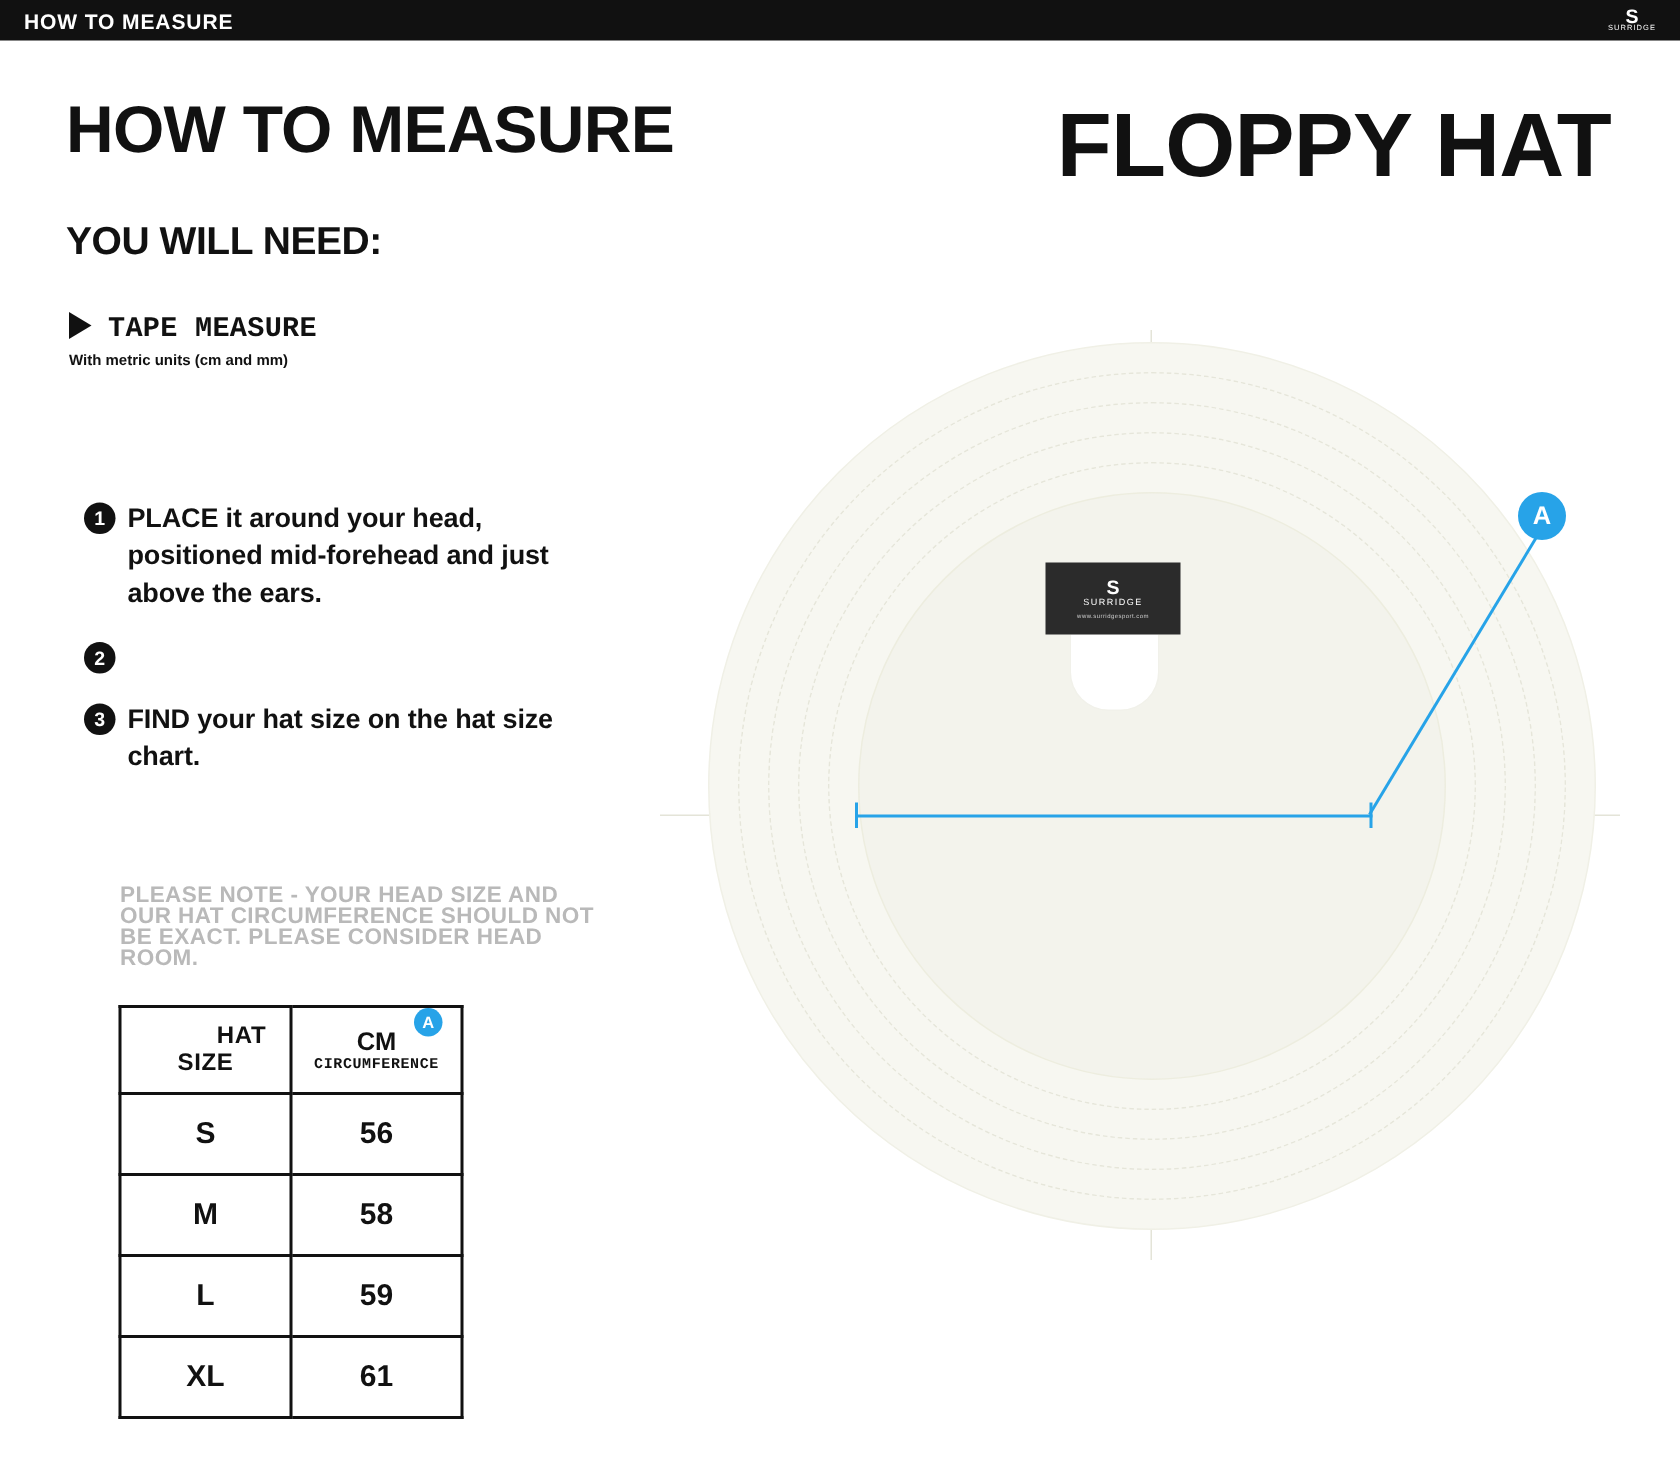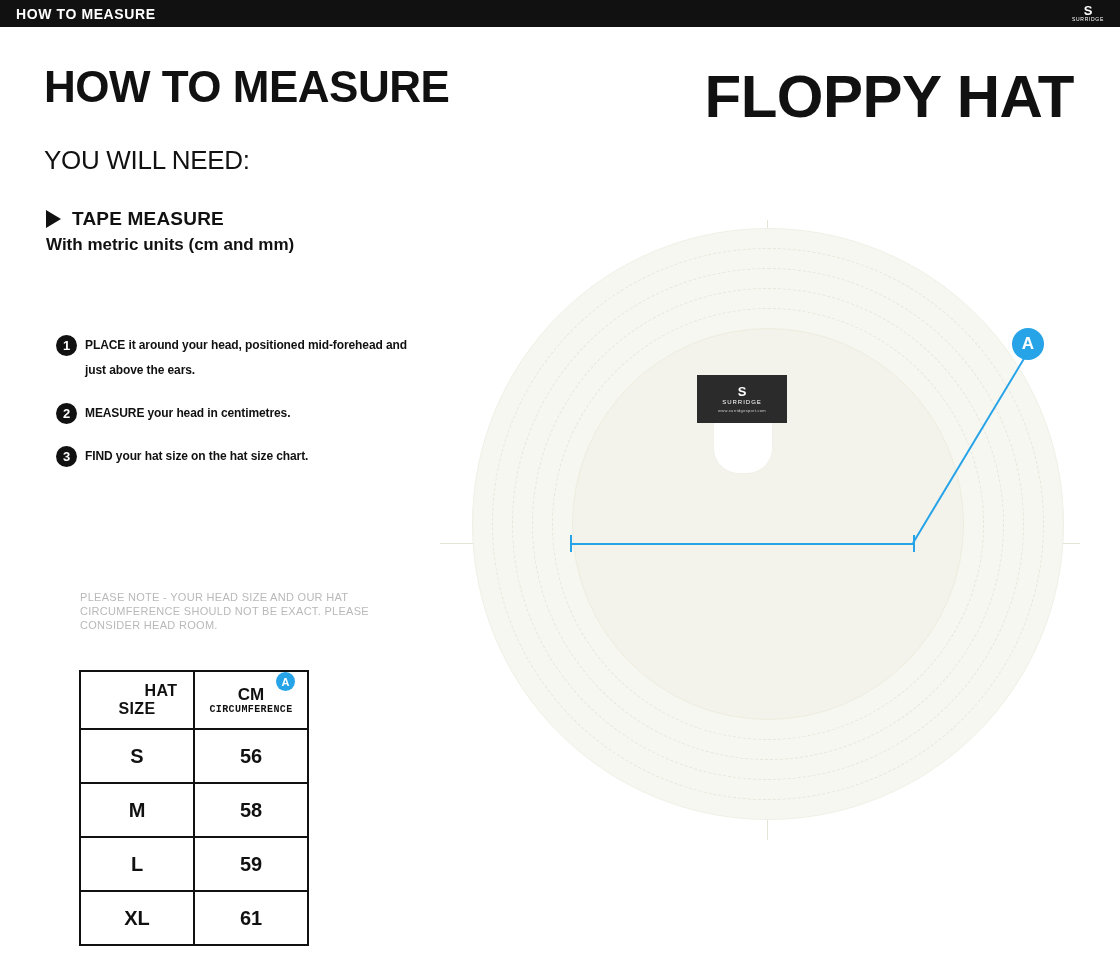--- a/index.html
+++ b/index.html
@@ -68,47 +68,47 @@
     font-size: 60px;
     font-weight: bold;
     letter-spacing: -0.5px;
     color: #111111;
     text-align: right;
   }
   .need-title {
     position: absolute;
     left: 44px; top: 145px;
     font-size: 26px;
-    font-weight: normal;
+    font-weight: bold;
     letter-spacing: -0.3px;
   }
 
   
   .tape-row {
     position: absolute;
     left: 46px; top: 208px;
     display: flex;
-    align-items: center;
+    font-family: Liberation Mono, monospace;
   }
   .tri-icon {
     width: 0; height: 0;
     border-left: 15px solid #111111;
     border-top: 9px solid transparent;
     border-bottom: 9px solid transparent;
     margin-right: 11px;
   }
   .tape-label {
     font-size: 19px;
     font-weight: bold;
     letter-spacing: 0.2px;
   }
   .tape-sub {
     position: absolute;
     left: 46px; top: 235px;
-    font-size: 17px;
+    font-size: 10px;
     font-weight: bold;
   }
 
   
   .steps {
     position: absolute;
     left: 56px; top: 333px;
     width: 360px;
   }
   .step {
@@ -124,32 +124,32 @@
     color: #ffffff;
     font-size: 13px;
     font-weight: bold;
     display: flex;
     align-items: center;
     justify-content: center;
     margin-right: 8px;
     margin-top: 2px;
   }
   .step-text {
-    font-size: 12px;
+    font-size: 18px;
     font-weight: bold;
     line-height: 25px;
     letter-spacing: -0.1px;
   }
 
   .note {
     position: absolute;
     left: 80px; top: 590px;
     width: 320px;
-    font-size: 11px;
-    font-weight: normal;
+    font-size: 15px;
+    font-weight: bold;
     line-height: 14px;
     letter-spacing: 0.3px;
     color: #b9b9b9;
   }
 
   
   .size-table {
     position: absolute;
     left: 79px; top: 670px;
     border-collapse: collapse;
@@ -323,21 +323,20 @@
 </div>
 <div class="tape-sub">With metric units (cm and mm)</div>
 
 <div class="steps">
   <div class="step">
     <div class="step-num">1</div>
     <div class="step-text">PLACE it around your head, positioned mid-forehead and just above the ears.</div>
   </div>
   <div class="step">
     <div class="step-num">2</div>
-    <div class="step-text">MEASURE your head in centimetres.</div>
   </div>
   <div class="step">
     <div class="step-num">3</div>
     <div class="step-text">FIND your hat size on the hat size chart.</div>
   </div>
 </div>
 
 <div class="note">PLEASE NOTE - YOUR HEAD SIZE AND OUR HAT CIRCUMFERENCE SHOULD NOT BE EXACT. PLEASE CONSIDER HEAD ROOM.</div>
 
 <table class="size-table">

